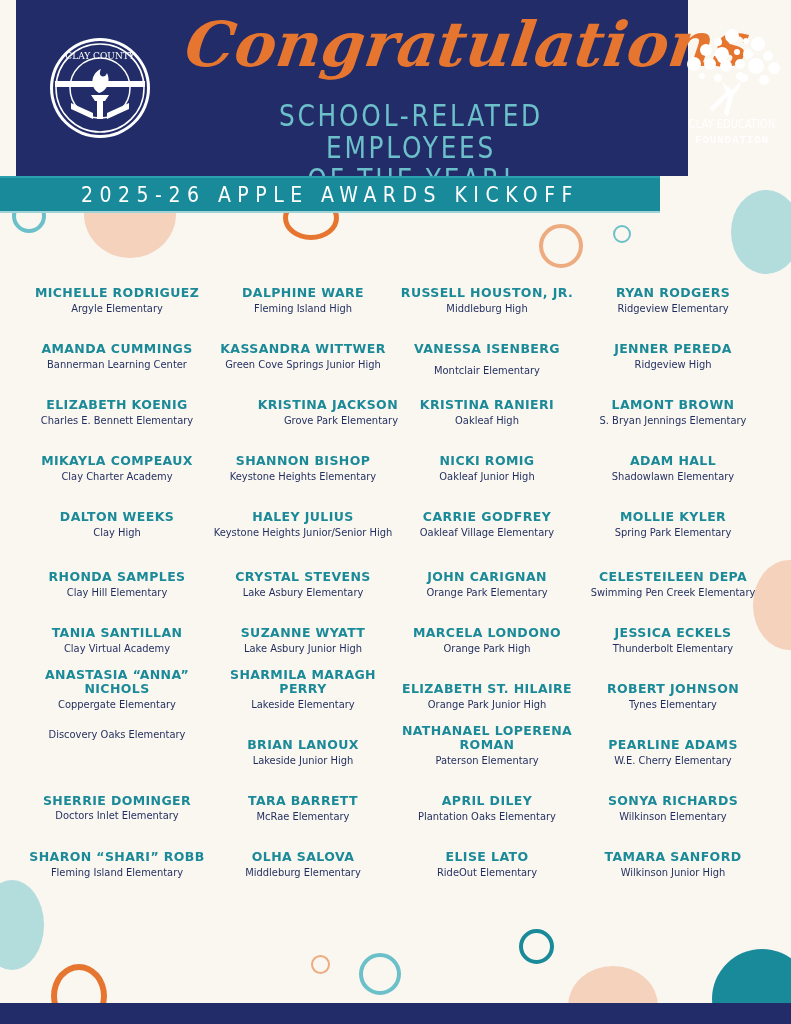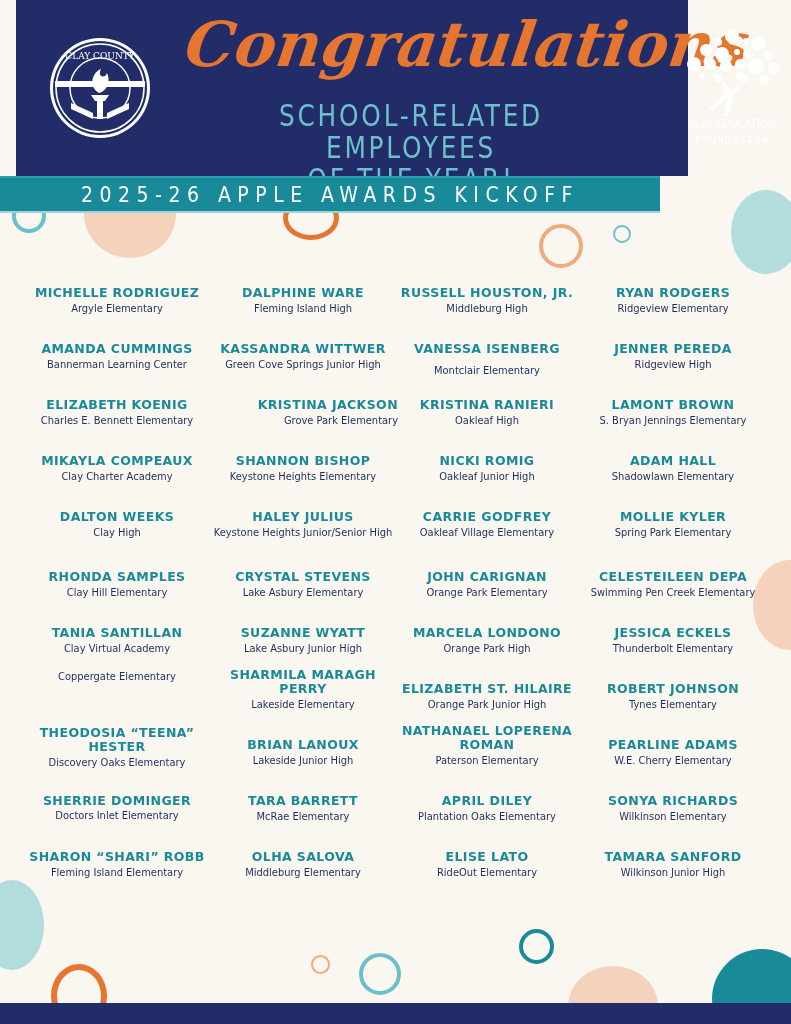--- a/index.html
+++ b/index.html
@@ -252,36 +252,36 @@
     </div>
     <div class="cell" style="left: 370px; top: 340px;">
       <div class="name">MARCELA LONDONO</div>
       <div class="school">Orange Park High</div>
     </div>
     <div class="cell" style="left: 556px; top: 340px;">
       <div class="name">JESSICA ECKELS</div>
       <div class="school">Thunderbolt Elementary</div>
     </div>
     <div class="cell" style="left: 0px; top: 382px;">
+      <div class="name">ANASTASIA “ANNA” NICHOLS</div>
       <div class="school">Coppergate Elementary</div>
     </div>
     <div class="cell" style="left: 186px; top: 382px;">
       <div class="name">SHARMILA MARAGH PERRY</div>
       <div class="school">Lakeside Elementary</div>
     </div>
     <div class="cell" style="left: 370px; top: 396px;">
       <div class="name">ELIZABETH ST. HILAIRE</div>
       <div class="school">Orange Park Junior High</div>
     </div>
     <div class="cell" style="left: 556px; top: 396px;">
       <div class="name">ROBERT JOHNSON</div>
       <div class="school">Tynes Elementary</div>
     </div>
     <div class="cell" style="left: 0px; top: 440px;">
-      <div class="name">THEODOSIA “TEENA” HESTER</div>
       <div class="school">Discovery Oaks Elementary</div>
     </div>
     <div class="cell" style="left: 186px; top: 452px;">
       <div class="name">BRIAN LANOUX</div>
       <div class="school">Lakeside Junior High</div>
     </div>
     <div class="cell" style="left: 370px; top: 438px;">
       <div class="name">NATHANAEL LOPERENA ROMAN</div>
       <div class="school">Paterson Elementary</div>
     </div>

